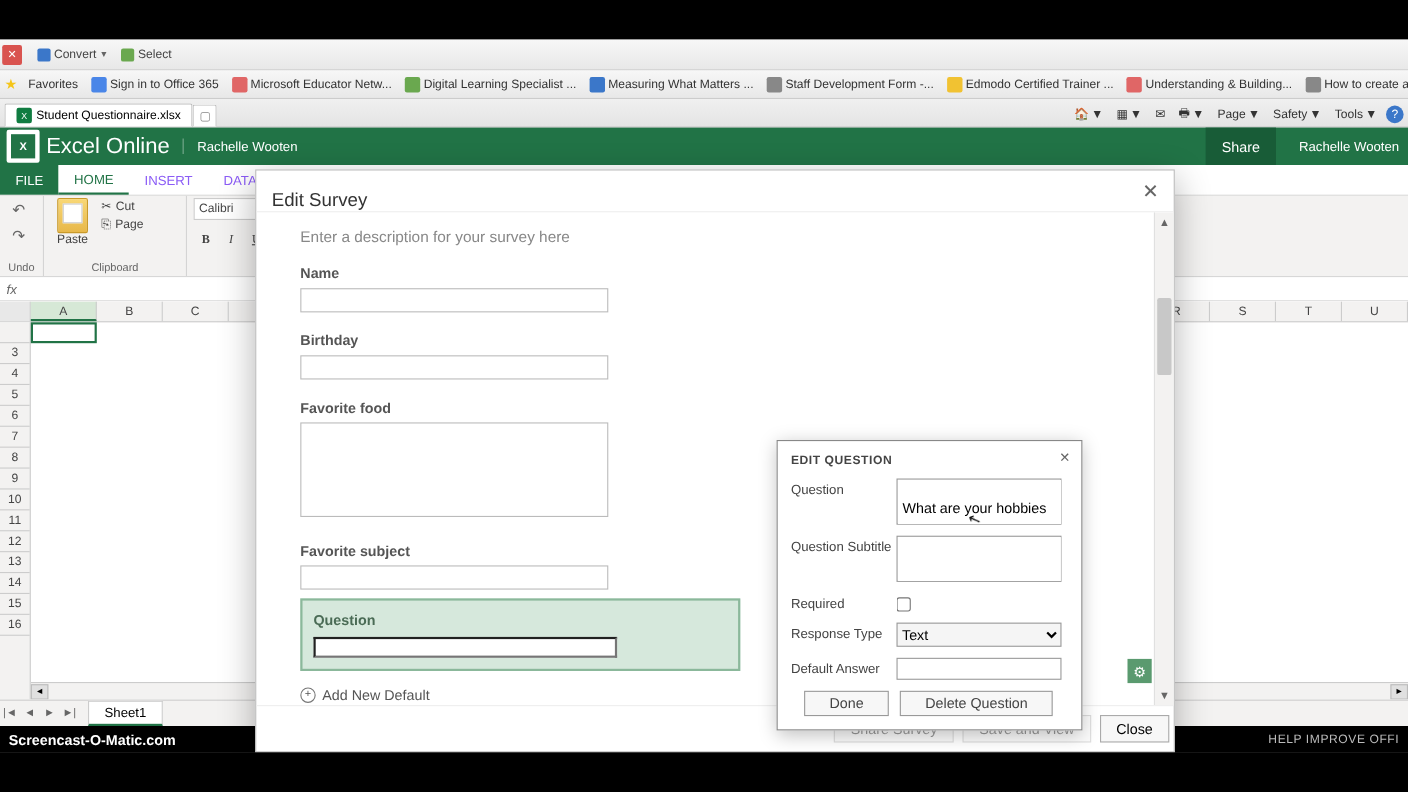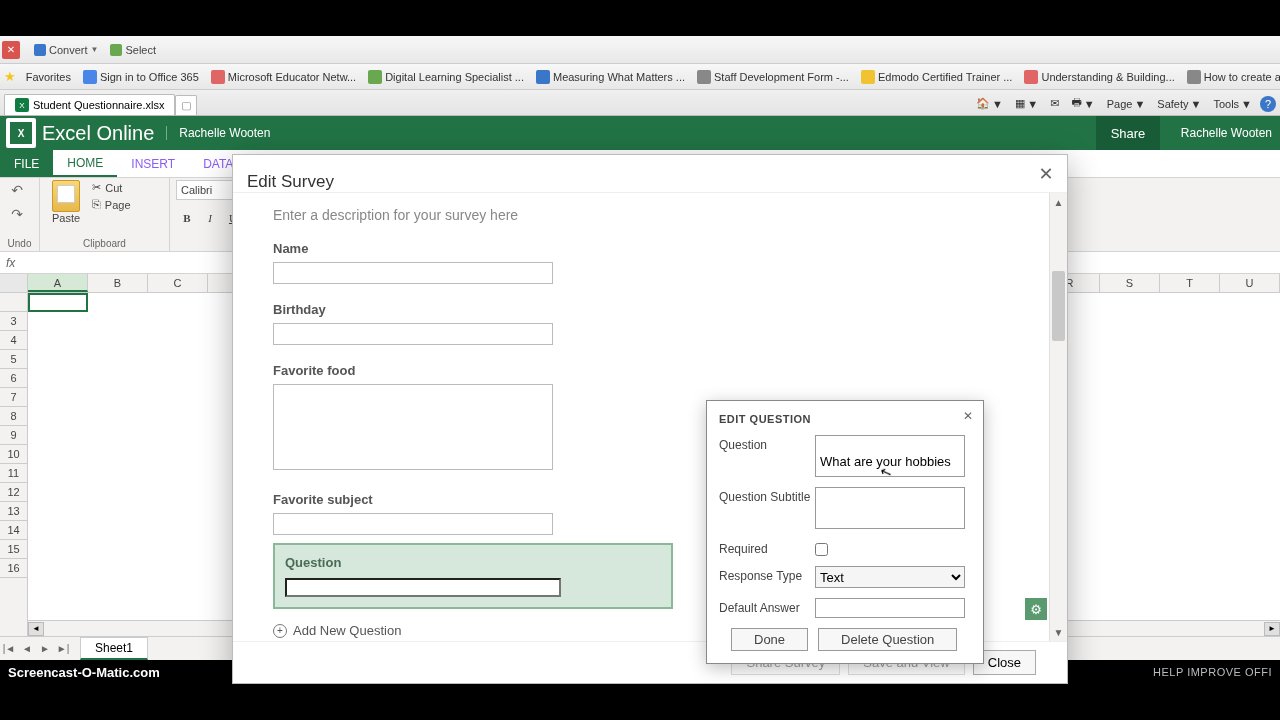--- a/index.html
+++ b/index.html
@@ -90,21 +90,21 @@
 .survey-q { margin-bottom: 18px; }
 .survey-q label { font-size:13px; font-weight:bold; color:#555; display:block; margin-bottom:6px; }
 .survey-q input[type=text] { width:280px; height:22px; border:1px solid #bbb; padding:2px 4px; font-size:12px; }
 .survey-q textarea { width:280px; height:86px; border:1px solid #bbb; padding:4px; font-size:12px; resize:none; }
 .new-q { border:2px solid #8bb89b; background:#d6e8dc; padding:10px; width:400px; position:relative; }
 .gear-btn { position:absolute; right:-20px; top:106px; width:22px; height:22px; background:#5a9a6f; color:#fff; display:flex; align-items:center; justify-content:center; font-size:13px; cursor:pointer; }
 .new-q-wrap { position:relative; }
 .new-q label { font-size:13px; font-weight:bold; color:#4a6b55; display:block; margin-bottom:8px; }
 .add-q { margin-top:14px; font-size:13px; color:#555; cursor:pointer; display:inline-flex; align-items:center; gap:6px; }
 .add-q .plus { width:14px; height:14px; border:1px solid #777; border-radius:50%; display:inline-flex; align-items:center; justify-content:center; font-size:10px; }
-.dlg-footer { height:42px; border-top:1px solid #eee; display:flex; align-items:center; justify-content:flex-end; padding:0 31px; gap:8px; }
+.dlg-footer { height:42px; border-top:1px solid #eee; display:flex; align-items:center; justify-content:flex-end; padding:0 4px; gap:8px; }
 .dlg-btn { padding:4px 14px; font-size:13px; border:1px solid #aaa; background:#f7f7f7; cursor:pointer; }
 
 
 .popover { position:absolute; left:706px; top:364px; width:278px; background:#fff; border:1px solid #888; box-shadow:0 4px 16px rgba(0,0,0,.25); padding:12px; font-size:12px; color:#444; }
 .pop-title { font-weight:bold; font-size:11px; letter-spacing:.5px; margin-bottom:10px; text-transform:uppercase; }
 .pop-close { position:absolute; right:6px; top:6px; width:18px; height:18px; display:flex; align-items:center; justify-content:center; cursor:pointer; color:#666; }
 .pop-row { display:flex; align-items:flex-start; margin-bottom:10px; }
 .pop-label { width:96px; padding-top:3px; }
 .pop-row textarea { width:150px; height:42px; border:1px solid #999; font-size:13px; padding:18px 4px; resize:none; font-family:inherit; }
 .pop-row input[type=text] { width:150px; height:20px; border:1px solid #999; font-size:12px; padding:1px 4px; }
@@ -343,21 +343,21 @@
         <label>Favorite subject</label>
         <input type="text" style="">
         <span class="gear-btn">⚙</span>
       </div>
       <div class="new-q">
         <label>Question</label>
         <input type="text" style="width: 276px; background: rgb(255, 255, 255);">
       </div>
       <div class="add-q">
         <span class="plus">+</span>
-        <span>Add New Question</span>
+        <span>Add New Default</span>
       </div>
 
       <div class="dlg-scroll">
         <div class="sbtn">▲</div>
         <div class="thumb" style="height:70px;margin-top:60px"></div>
         <div style="flex:1"></div>
         <div class="sbtn" style="position:absolute;bottom:0;left:0;right:0">▼</div>
       </div>
     </div>
     <div class="dlg-footer">

